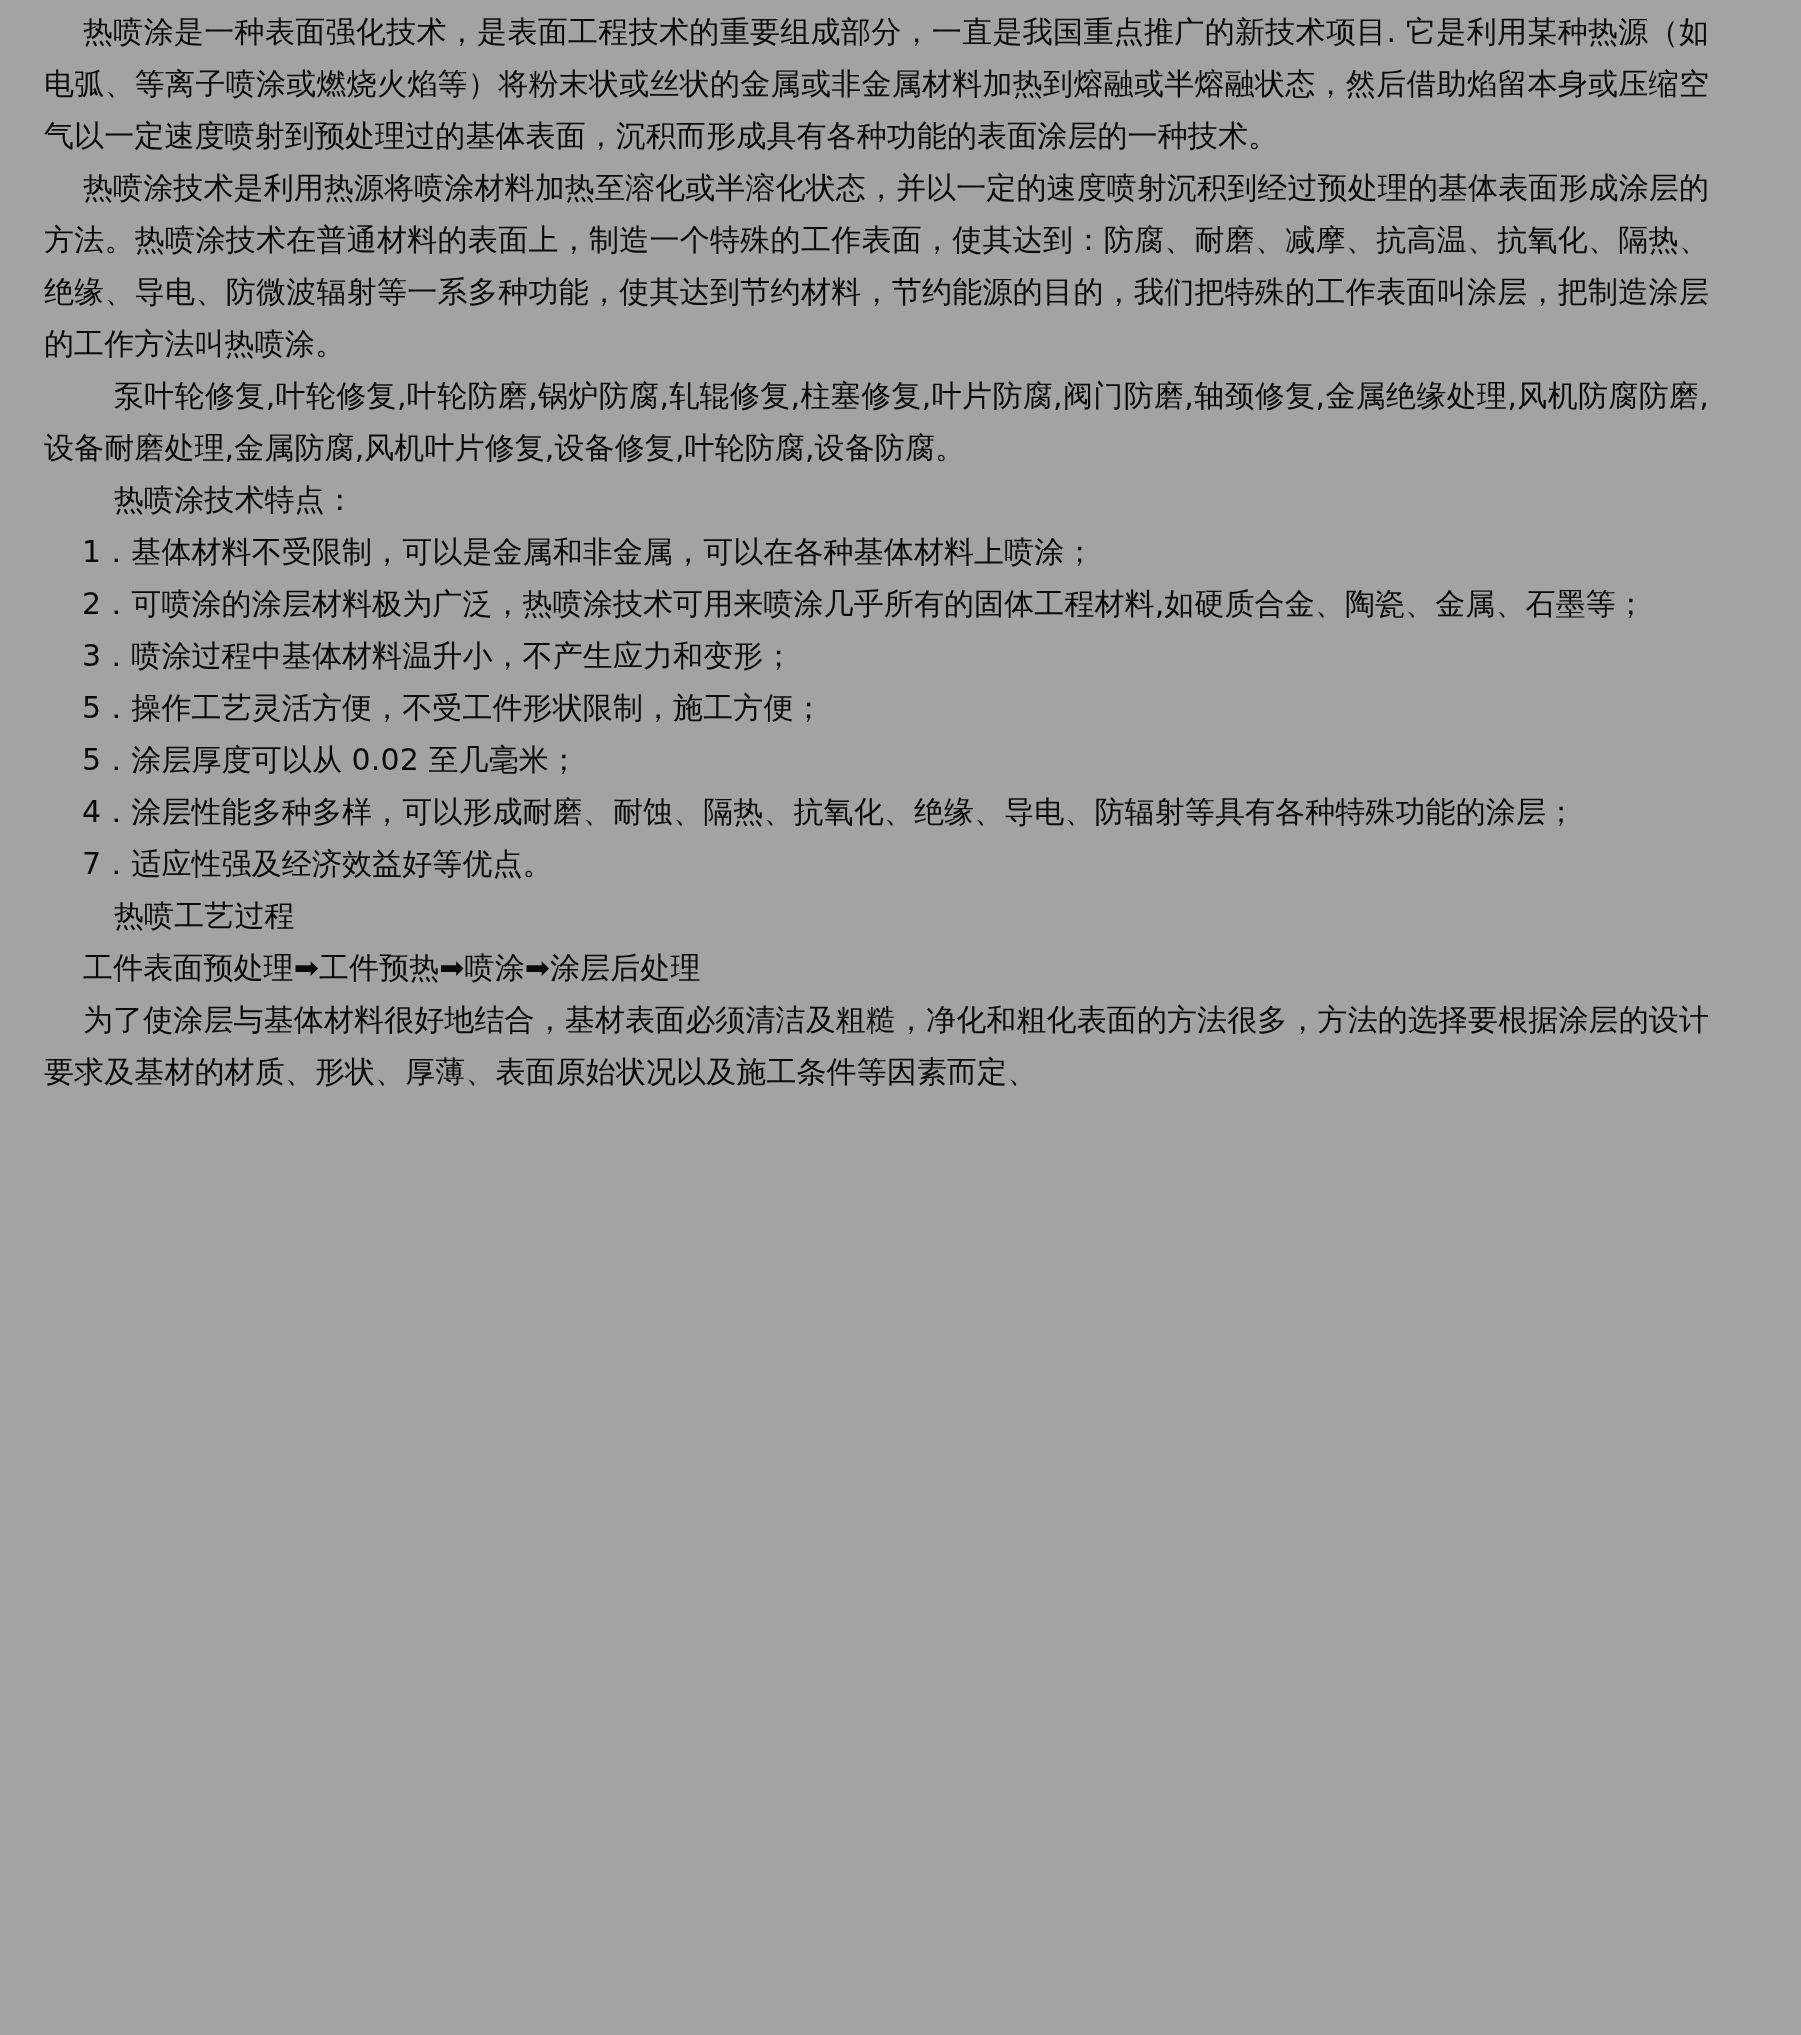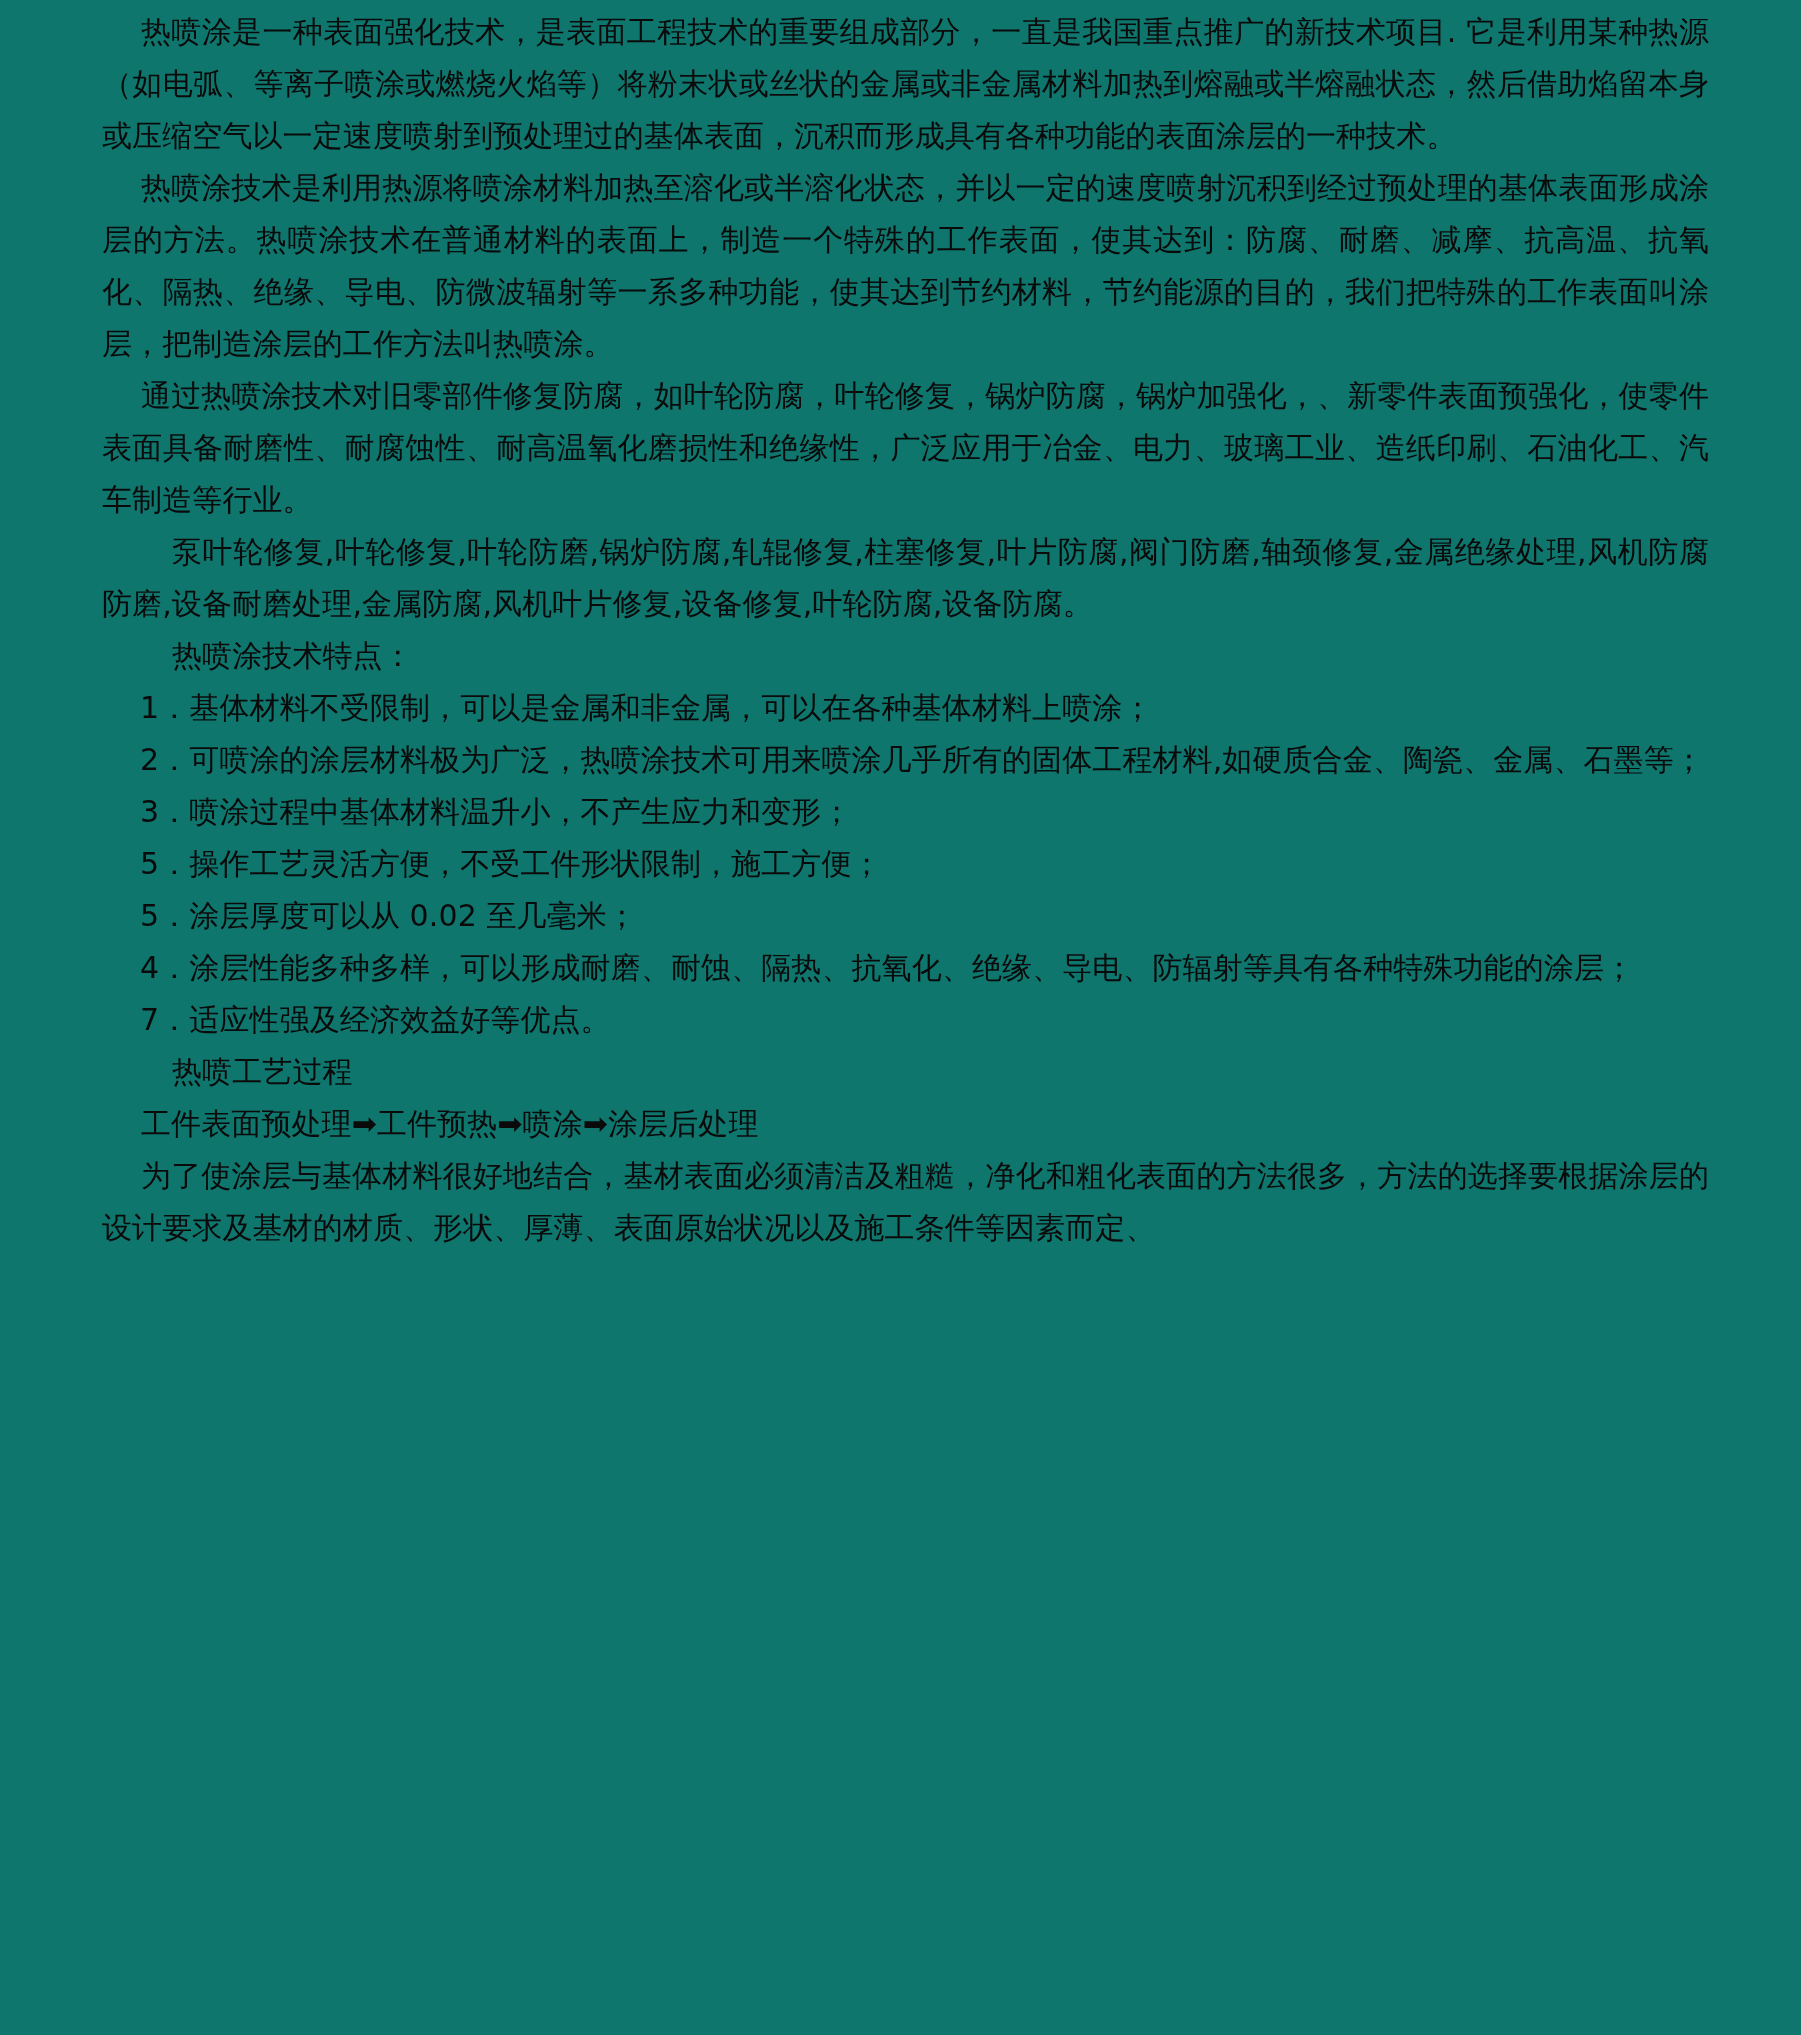--- a/index.html
+++ b/index.html
@@ -4,22 +4,22 @@
 <style>
   html, body {
     margin: 0;
     padding: 0;
     background: #ffffff;
   }
   .page {
     width: 1802px;
     height: 2035px;
     box-sizing: border-box;
-    padding: 0px 93px 0 102px;
-    background: #0f766e;
+    padding: 0px 93px 0 44px;
+    background: #a3a3a3;
     font-family: "DejaVu Sans", "Liberation Sans", sans-serif;
     color: #000000;
     position: relative;
     overflow: hidden;
   }
   .body-text {
     padding-top: 5.8px;
   }
   p {
     margin: 0;
@@ -43,21 +43,20 @@
 </head>
 <body>
 
 <div class="page">
   <div class="body-text">
 
     <p class="indent1">热喷涂是一种表面强化技术，是表面工程技术的重要组成部分，一直是我国重点推广的新技术项目. 它是利用某种热源（如电弧、等离子喷涂或燃烧火焰等）将粉末状或丝状的金属或非金属材料加热到熔融或半熔融状态，然后借助焰留本身或压缩空气以一定速度喷射到预处理过的基体表面，沉积而形成具有各种功能的表面涂层的一种技术。</p>
 
     <p class="indent1">热喷涂技术是利用热源将喷涂材料加热至溶化或半溶化状态，并以一定的速度喷射沉积到经过预处理的基体表面形成涂层的方法。热喷涂技术在普通材料的表面上，制造一个特殊的工作表面，使其达到：防腐、耐磨、减摩、抗高温、抗氧化、隔热、绝缘、导电、防微波辐射等一系多种功能，使其达到节约材料，节约能源的目的，我们把特殊的工作表面叫涂层，把制造涂层的工作方法叫热喷涂。</p>
 
-    <p class="indent1">通过热喷涂技术对旧零部件修复防腐，如叶轮防腐，叶轮修复，锅炉防腐，锅炉加强化，、新零件表面预强化，使零件表面具备耐磨性、耐腐蚀性、耐高温氧化磨损性和绝缘性，广泛应用于冶金、电力、玻璃工业、造纸印刷、石油化工、汽车制造等行业。</p>
 
     <p class="indent2">泵叶轮修复,叶轮修复,叶轮防磨,锅炉防腐,轧辊修复,柱塞修复,叶片防腐,阀门防磨,轴颈修复,金属绝缘处理,风机防腐防磨,设备耐磨处理,金属防腐,风机叶片修复,设备修复,叶轮防腐,设备防腐。</p>
 
     <p class="indent2">热喷涂技术特点：</p>
 
     <p class="indent-list">1．基体材料不受限制，可以是金属和非金属，可以在各种基体材料上喷涂；</p>
 
     <p class="indent-list">2．可喷涂的涂层材料极为广泛，热喷涂技术可用来喷涂几乎所有的固体工程材料,如硬质合金、陶瓷、金属、石墨等；</p>
 
     <p class="indent-list">3．喷涂过程中基体材料温升小，不产生应力和变形；</p>

